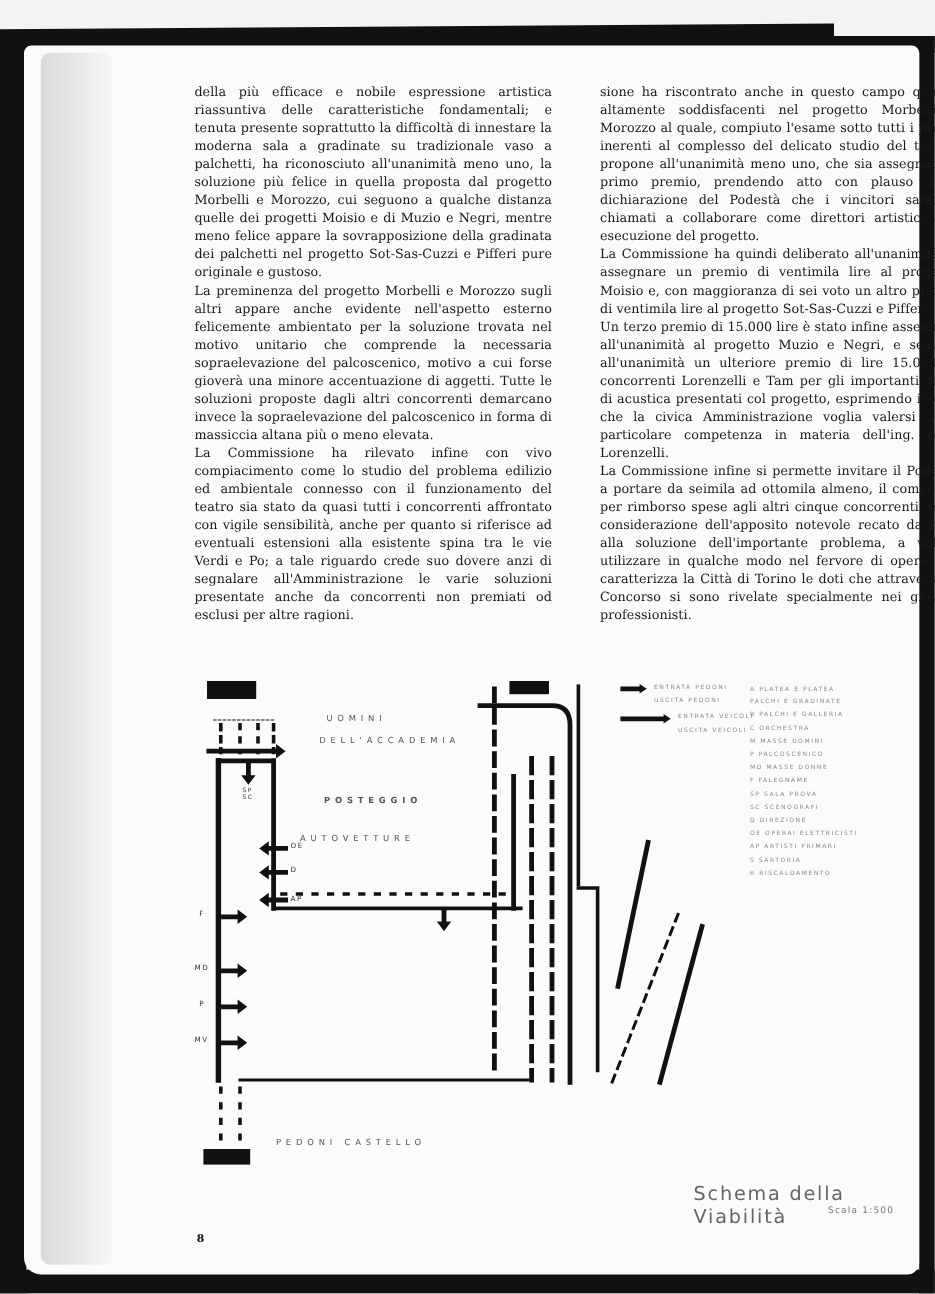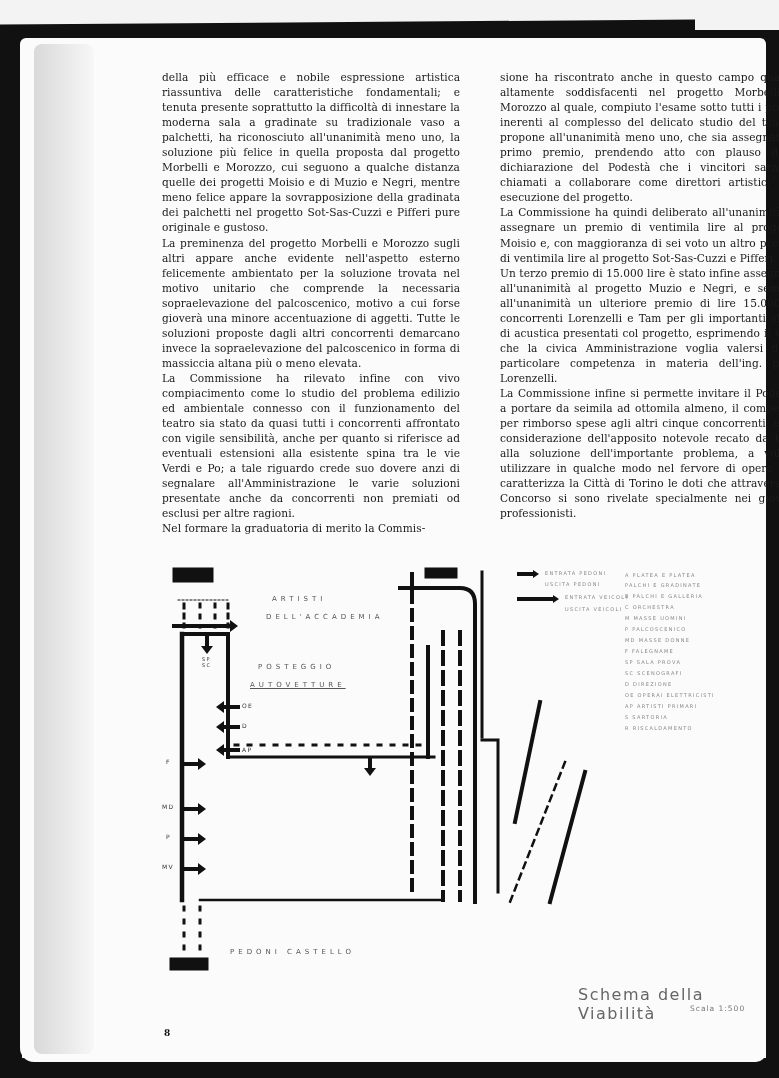--- a/index.html
+++ b/index.html
@@ -34,21 +34,20 @@
 <div class="frame-bottom"></div>
 
 <div class="page">
   <div class="page-shadow"></div>
 </div>
 
 <div class="col col-left">
   <p>della più efficace e nobile espressione artistica riassuntiva delle caratteristiche fondamentali; e tenuta presente soprattutto la difficoltà di innestare la moderna sala a gradinate su tradizionale vaso a palchetti, ha riconosciuto all'unanimità meno uno, la soluzione più felice in quella proposta dal progetto Morbelli e Morozzo, cui seguono a qualche distanza quelle dei progetti Moisio e di Muzio e Negri, mentre meno felice appare la sovrapposizione della gradinata dei palchetti nel progetto Sot-Sas-Cuzzi e Pifferi pure originale e gustoso.</p>
   <p>La preminenza del progetto Morbelli e Morozzo sugli altri appare anche evidente nell'aspetto esterno felicemente ambientato per la soluzione trovata nel motivo unitario che comprende la necessaria sopraelevazione del palcoscenico, motivo a cui forse gioverà una minore accentuazione di aggetti. Tutte le soluzioni proposte dagli altri concorrenti demarcano invece la sopraelevazione del palcoscenico in forma di massiccia altana più o meno elevata.</p>
   <p>La Commissione ha rilevato infine con vivo compiacimento come lo studio del problema edilizio ed ambientale connesso con il funzionamento del teatro sia stato da quasi tutti i concorrenti affrontato con vigile sensibilità, anche per quanto si riferisce ad eventuali estensioni alla esistente spina tra le vie Verdi e Po; a tale riguardo crede suo dovere anzi di segnalare all'Amministrazione le varie soluzioni presentate anche da concorrenti non premiati od esclusi per altre ragioni.</p>
-  <p>Nel formare la graduatoria di merito la Commis-</p>
 </div>
 
 <div class="col col-right">
   <p>sione ha riscontrato anche in questo campo qualità altamente soddisfacenti nel progetto Morbelli e Morozzo al quale, compiuto l'esame sotto tutti i profili inerenti al complesso del delicato studio del teatro, propone all'unanimità meno uno, che sia assegnato il primo premio, prendendo atto con plauso della dichiarazione del Podestà che i vincitori saranno chiamati a collaborare come direttori artistici alla esecuzione del progetto.</p>
   <p>La Commissione ha quindi deliberato all'unanimità di assegnare un premio di ventimila lire al progetto Moisio e, con maggioranza di sei voto un altro premio di ventimila lire al progetto Sot-Sas-Cuzzi e Pifferi.</p>
   <p>Un terzo premio di 15.000 lire è stato infine assegnato all'unanimità al progetto Muzio e Negri, e sempre all'unanimità un ulteriore premio di lire 15.000 ai concorrenti Lorenzelli e Tam per gli importanti studi di acustica presentati col progetto, esprimendo il voto che la civica Amministrazione voglia valersi della particolare competenza in materia dell'ing. prof. Lorenzelli.</p>
   <p>La Commissione infine si permette invitare il Podestà a portare da seimila ad ottomila almeno, il compenso per rimborso spese agli altri cinque concorrenti, e, in considerazione dell'apposito notevole recato da tutti alla soluzione dell'importante problema, a volere utilizzare in qualche modo nel fervore di opere che caratterizza la Città di Torino le doti che attraverso il Concorso si sono rivelate specialmente nei giovani professionisti.</p>
 </div>
 
 <div class="diagram">
@@ -95,24 +94,24 @@
       <path d="M22 275 L38 275 L38 271 L46 277 L38 283 L38 279 L22 279 Z"></path>
       <path d="M22 305 L38 305 L38 301 L46 307 L38 313 L38 309 L22 309 Z"></path>
       <path d="M80 143 L64 143 L64 139 L56 145 L64 151 L64 147 L80 147 Z"></path>
       <path d="M80 163 L64 163 L64 159 L56 165 L64 171 L64 167 L80 167 Z"></path>
       <path d="M80 186 L64 186 L64 182 L56 188 L64 194 L64 190 L80 190 Z"></path>
       <path d="M45 72 L49 72 L49 84 L53 84 L47 92 L41 84 L45 84 Z"></path>
       <path d="M208 194 L212 194 L212 206 L216 206 L210 214 L204 206 L208 206 Z"></path>
     </g>
   </svg>
 
-  <div class="dlabel" style="left:112px;top:33px;">ARTISTI</div>
+  <div class="dlabel" style="left:112px;top:33px;">UOMINI</div>
   <div class="dlabel" style="left:106px;top:51px;">DELL'ACCADEMIA</div>
-  <div class="dlabel" style="left:98px;top:101px;">POSTEGGIO</div>
-  <div class="dlabel" style="left:90px;top:119px;text-decoration:underline;">AUTOVETTURE</div>
+  <div class="dlabel" style="left:110px;top:101px;font-weight:bold;">POSTEGGIO</div>
+  <div class="dlabel" style="left:90px;top:133px;">AUTOVETTURE</div>
   <div class="dlabel" style="left:70px;top:386px;">PEDONI   CASTELLO</div>
 
   <div class="legend" style="left:355px;top:8px;">
     <div class="legend-item" style="top:0;left:30px;">ENTRATA PEDONI</div>
     <div class="legend-item" style="top:11px;left:30px;">USCITA PEDONI</div>
     <div class="legend-item" style="top:24px;left:50px;">ENTRATA VEICOLI</div>
     <div class="legend-item" style="top:36px;left:50px;">USCITA VEICOLI</div>
     <svg width="48" height="44" style="position:absolute;left:0;top:0;">
       <path d="M2 2 L18 2 L18 0 L24 4 L18 8 L18 6 L2 6 Z" fill="#111"></path>
       <path d="M2 27 L38 27 L38 25 L44 29 L38 33 L38 31 L2 31 Z" fill="#111"></path>

